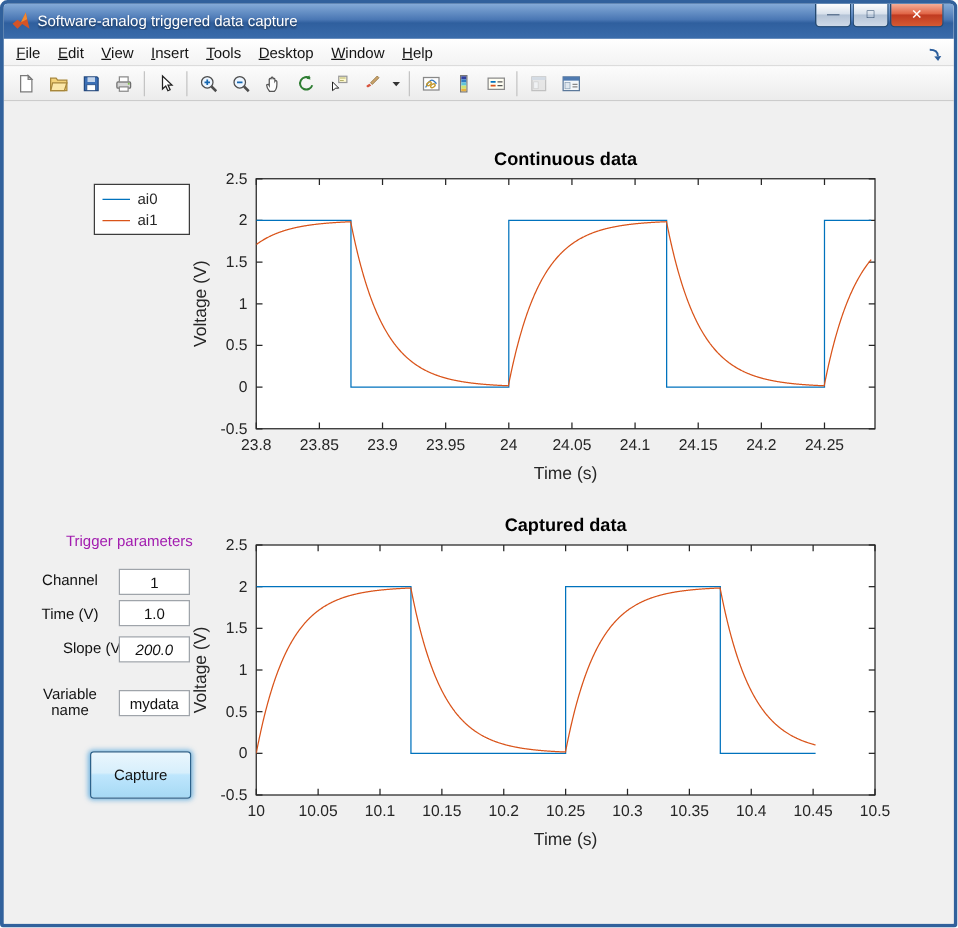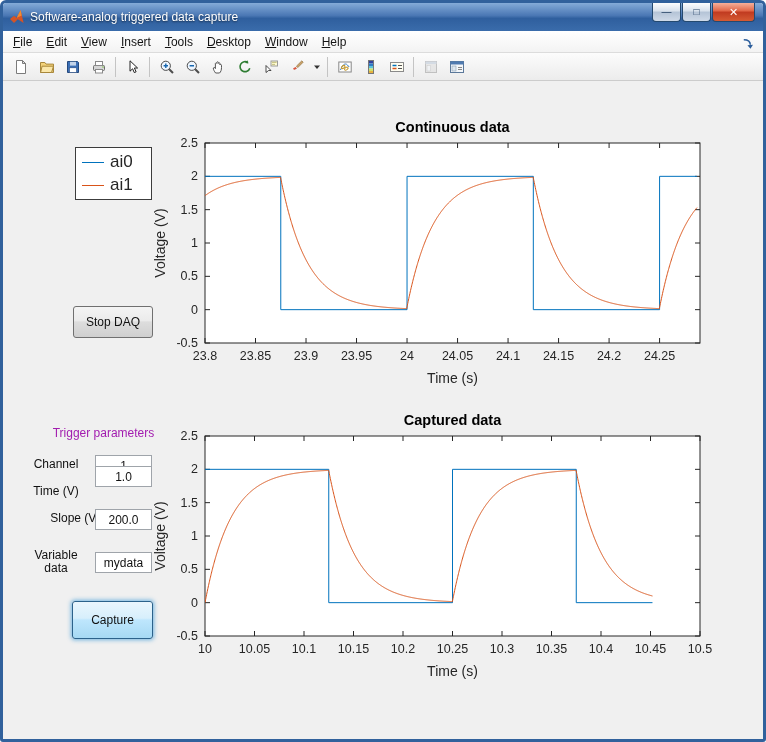--- a/index.html
+++ b/index.html
@@ -56,21 +56,21 @@
   
   .figure-area{position:absolute;left:0;right:0;top:78px;bottom:0;background:#f0f0f0;}
   .chart{position:absolute;}
   svg text{font-family:"Liberation Sans",sans-serif;}
   
   .legend-box{
     position:absolute;left:72px;top:66px;width:77px;
     background:#ffffff;border:1px solid #3c3c3c;padding:4px 6px;
     display:flex;flex-direction:column;gap:3px;
   }
-  .legend-row{display:flex;align-items:center;gap:6px;font-size:17px;color:#262626;}
+  .legend-row{display:flex;align-items:center;gap:6px;font-size:12px;color:#262626;}
   .legend-line{width:22px;height:0;border-top:1.5px solid #000;flex:0 0 auto;}
   
   .btn7{
     position:absolute;border:1px solid #707070;border-radius:3px;
     background:linear-gradient(#f4f4f4,#ebebeb 45%,#dddddd 50%,#cfcfcf);
     font-family:"Liberation Sans",sans-serif;font-size:12px;color:#111;
     display:flex;align-items:center;justify-content:center;cursor:default;
   }
   .stop-daq{left:70px;top:225px;width:80px;height:32px;}
   .capture{
@@ -298,21 +298,20 @@
     <div class="legend-row">
           <span class="legend-line" style="border-top-color: rgb(0, 114, 189);"></span>
           <span>ai0</span>
         </div>
         <div class="legend-row">
           <span class="legend-line" style="border-top-color: rgb(217, 83, 25);"></span>
           <span>ai1</span>
         </div>
       </div>
 
-    <button class="btn7 stop-daq">Stop DAQ</button>
 
     <div class="trigger-title">Trigger parameters</div>
 
     <button class="btn7 capture">Capture</button>
 
     <svg id="chart0" class="chart" width="566" height="278" style="left:147px;top:32px;">
         <rect x="55" y="30" width="495" height="200" fill="#ffffff"></rect>
         <clipPath id="chart0-clip">
           <rect x="55" y="28" width="495" height="204"></rect>
         </clipPath>
@@ -437,19 +436,19 @@
         <path d="M55.00 63.33L178.75 63.33L178.75 196.67L302.50 196.67L302.50 63.33L426.25 63.33L426.25 196.67L502.48 196.67" fill="none" stroke="#0072BD" stroke-width="1" clip-path="url(#chart1-clip)"></path>
         <path d="M55.00 196.67L55.32 195.01L55.64 193.38L55.96 191.76L56.28 190.17L56.60 188.59L56.92 187.04L57.24 185.50L57.56 183.98L57.88 182.48L58.20 181.01L58.52 179.54L58.84 178.10L59.16 176.68L59.47 175.27L59.79 173.88L60.11 172.51L60.43 171.15L60.75 169.81L61.07 168.49L61.39 167.18L61.71 165.89L62.03 164.62L62.35 163.36L62.67 162.12L62.99 160.89L63.31 159.68L63.63 158.49L63.95 157.30L64.27 156.14L64.59 154.98L64.91 153.85L65.23 152.72L65.55 151.61L65.87 150.52L66.19 149.43L66.51 148.36L66.83 147.31L67.15 146.27L67.47 145.24L67.79 144.22L68.10 143.21L68.42 142.22L68.74 141.24L69.06 140.28L69.38 139.32L69.70 138.38L70.02 137.44L70.34 136.52L70.66 135.62L70.98 134.72L71.30 133.83L71.62 132.96L71.94 132.09L72.26 131.24L72.58 130.39L72.90 129.56L73.22 128.74L73.54 127.93L73.86 127.13L74.18 126.33L74.50 125.55L74.82 124.78L75.14 124.02L75.46 123.26L75.78 122.52L76.10 121.78L76.42 121.06L76.73 120.34L77.05 119.63L77.37 118.93L77.69 118.24L78.01 117.56L78.33 116.89L78.65 116.22L78.97 115.57L79.29 114.92L79.61 114.28L79.93 113.64L80.25 113.02L80.57 112.40L80.89 111.79L81.21 111.19L81.53 110.60L81.85 110.01L82.17 109.43L82.49 108.86L82.81 108.29L83.13 107.73L83.45 107.18L83.77 106.64L84.09 106.10L84.41 105.57L84.73 105.05L85.05 104.53L85.36 104.02L85.68 103.51L86.00 103.01L86.32 102.52L86.64 102.03L86.96 101.55L87.28 101.08L87.60 100.61L87.92 100.15L88.24 99.69L88.56 99.24L88.88 98.79L89.20 98.35L89.52 97.92L89.84 97.49L90.16 97.06L90.48 96.64L90.80 96.23L91.12 95.82L91.44 95.42L91.76 95.02L92.08 94.63L92.40 94.24L92.72 93.85L93.04 93.48L93.36 93.10L93.68 92.73L93.99 92.37L94.31 92.01L94.63 91.65L94.95 91.30L95.27 90.95L95.59 90.61L95.91 90.27L96.23 89.93L96.55 89.60L96.87 89.28L97.19 88.96L97.51 88.64L97.83 88.32L98.15 88.01L98.47 87.71L98.79 87.40L99.11 87.11L99.43 86.81L99.75 86.52L100.07 86.23L100.39 85.95L100.71 85.67L101.03 85.39L101.35 85.11L101.67 84.84L101.99 84.58L102.31 84.31L102.62 84.05L102.94 83.80L103.26 83.54L103.58 83.29L103.90 83.04L104.22 82.80L104.54 82.56L104.86 82.32L105.18 82.08L105.50 81.85L105.82 81.62L106.14 81.39L106.46 81.17L106.78 80.95L107.10 80.73L107.42 80.51L107.74 80.30L108.06 80.09L108.38 79.88L108.70 79.67L109.02 79.47L109.34 79.27L109.66 79.07L109.98 78.88L110.30 78.68L110.62 78.49L110.93 78.31L111.25 78.12L111.57 77.94L111.89 77.75L112.21 77.58L112.53 77.40L112.85 77.22L113.17 77.05L113.49 76.88L113.81 76.71L114.13 76.55L114.45 76.38L114.77 76.22L115.09 76.06L115.41 75.90L115.73 75.75L116.05 75.59L116.37 75.44L116.69 75.29L117.01 75.14L117.33 74.99L117.65 74.85L117.97 74.71L118.29 74.57L118.61 74.43L118.93 74.29L119.25 74.15L119.56 74.02L119.88 73.89L120.20 73.75L120.52 73.62L120.84 73.50L121.16 73.37L121.48 73.25L121.80 73.12L122.12 73.00L122.44 72.88L122.76 72.76L123.08 72.65L123.40 72.53L123.72 72.42L124.04 72.30L124.36 72.19L124.68 72.08L125.00 71.97L125.32 71.87L125.64 71.76L125.96 71.66L126.28 71.55L126.60 71.45L126.92 71.35L127.24 71.25L127.56 71.15L127.88 71.05L128.19 70.96L128.51 70.86L128.83 70.77L129.15 70.68L129.47 70.59L129.79 70.50L130.11 70.41L130.43 70.32L130.75 70.23L131.07 70.15L131.39 70.06L131.71 69.98L132.03 69.90L132.35 69.82L132.67 69.73L132.99 69.66L133.31 69.58L133.63 69.50L133.95 69.42L134.27 69.35L134.59 69.27L134.91 69.20L135.23 69.13L135.55 69.05L135.87 68.98L136.19 68.91L136.51 68.84L136.82 68.77L137.14 68.71L137.46 68.64L137.78 68.57L138.10 68.51L138.42 68.45L138.74 68.38L139.06 68.32L139.38 68.26L139.70 68.20L140.02 68.14L140.34 68.08L140.66 68.02L140.98 67.96L141.30 67.90L141.62 67.84L141.94 67.79L142.26 67.73L142.58 67.68L142.90 67.62L143.22 67.57L143.54 67.52L143.86 67.47L144.18 67.42L144.50 67.36L144.82 67.31L145.14 67.27L145.45 67.22L145.77 67.17L146.09 67.12L146.41 67.07L146.73 67.03L147.05 66.98L147.37 66.94L147.69 66.89L148.01 66.85L148.33 66.80L148.65 66.76L148.97 66.72L149.29 66.68L149.61 66.63L149.93 66.59L150.25 66.55L150.57 66.51L150.89 66.47L151.21 66.43L151.53 66.40L151.85 66.36L152.17 66.32L152.49 66.28L152.81 66.25L153.13 66.21L153.45 66.17L153.77 66.14L154.08 66.10L154.40 66.07L154.72 66.04L155.04 66.00L155.36 65.97L155.68 65.94L156.00 65.90L156.32 65.87L156.64 65.84L156.96 65.81L157.28 65.78L157.60 65.75L157.92 65.72L158.24 65.69L158.56 65.66L158.88 65.63L159.20 65.60L159.52 65.57L159.84 65.55L160.16 65.52L160.48 65.49L160.80 65.46L161.12 65.44L161.44 65.41L161.76 65.39L162.08 65.36L162.40 65.34L162.71 65.31L163.03 65.29L163.35 65.26L163.67 65.24L163.99 65.21L164.31 65.19L164.63 65.17L164.95 65.15L165.27 65.12L165.59 65.10L165.91 65.08L166.23 65.06L166.55 65.04L166.87 65.01L167.19 64.99L167.51 64.97L167.83 64.95L168.15 64.93L168.47 64.91L168.79 64.89L169.11 64.87L169.43 64.85L169.75 64.84L170.07 64.82L170.39 64.80L170.71 64.78L171.03 64.76L171.34 64.74L171.66 64.73L171.98 64.71L172.30 64.69L172.62 64.68L172.94 64.66L173.26 64.64L173.58 64.63L173.90 64.61L174.22 64.59L174.54 64.58L174.86 64.56L175.18 64.55L175.50 64.53L175.82 64.52L176.14 64.50L176.46 64.49L176.78 64.47L177.10 64.46L177.42 64.45L177.74 64.43L178.06 64.42L178.38 64.41L178.70 64.39L179.02 66.03L179.34 67.66L179.66 69.26L179.97 70.84L180.29 72.40L180.61 73.95L180.93 75.47L181.25 76.98L181.57 78.46L181.89 79.93L182.21 81.38L182.53 82.81L182.85 84.22L183.17 85.62L183.49 87.00L183.81 88.36L184.13 89.71L184.45 91.03L184.77 92.35L185.09 93.64L185.41 94.92L185.73 96.18L186.05 97.43L186.37 98.66L186.69 99.88L187.01 101.08L187.33 102.27L187.65 103.44L187.97 104.60L188.29 105.74L188.60 106.87L188.92 107.99L189.24 109.09L189.56 110.18L189.88 111.25L190.20 112.31L190.52 113.36L190.84 114.39L191.16 115.41L191.48 116.42L191.80 117.42L192.12 118.40L192.44 119.38L192.76 120.34L193.08 121.28L193.40 122.22L193.72 123.14L194.04 124.06L194.36 124.96L194.68 125.85L195.00 126.73L195.32 127.60L195.64 128.45L195.96 129.30L196.28 130.14L196.60 130.96L196.92 131.78L197.23 132.59L197.55 133.38L197.87 134.17L198.19 134.94L198.51 135.71L198.83 136.47L199.15 137.21L199.47 137.95L199.79 138.68L200.11 139.40L200.43 140.11L200.75 140.81L201.07 141.51L201.39 142.19L201.71 142.87L202.03 143.54L202.35 144.20L202.67 144.85L202.99 145.49L203.31 146.13L203.63 146.76L203.95 147.38L204.27 147.99L204.59 148.59L204.91 149.19L205.23 149.78L205.55 150.36L205.86 150.94L206.18 151.50L206.50 152.06L206.82 152.62L207.14 153.17L207.46 153.71L207.78 154.24L208.10 154.77L208.42 155.29L208.74 155.80L209.06 156.31L209.38 156.81L209.70 157.30L210.02 157.79L210.34 158.27L210.66 158.75L210.98 159.22L211.30 159.69L211.62 160.15L211.94 160.60L212.26 161.05L212.58 161.49L212.90 161.93L213.22 162.36L213.54 162.78L213.86 163.21L214.18 163.62L214.49 164.03L214.81 164.44L215.13 164.84L215.45 165.23L215.77 165.62L216.09 166.01L216.41 166.39L216.73 166.76L217.05 167.14L217.37 167.50L217.69 167.86L218.01 168.22L218.33 168.58L218.65 168.92L218.97 169.27L219.29 169.61L219.61 169.94L219.93 170.28L220.25 170.60L220.57 170.93L220.89 171.25L221.21 171.56L221.53 171.88L221.85 172.18L222.17 172.49L222.49 172.79L222.80 173.08L223.12 173.38L223.44 173.67L223.76 173.95L224.08 174.23L224.40 174.51L224.72 174.79L225.04 175.06L225.36 175.33L225.68 175.59L226.00 175.85L226.32 176.11L226.64 176.37L226.96 176.62L227.28 176.87L227.60 177.11L227.92 177.36L228.24 177.60L228.56 177.83L228.88 178.07L229.20 178.30L229.52 178.53L229.84 178.75L230.16 178.97L230.48 179.19L230.80 179.41L231.12 179.63L231.43 179.84L231.75 180.05L232.07 180.25L232.39 180.46L232.71 180.66L233.03 180.86L233.35 181.05L233.67 181.25L233.99 181.44L234.31 181.63L234.63 181.81L234.95 182.00L235.27 182.18L235.59 182.36L235.91 182.54L236.23 182.71L236.55 182.89L236.87 183.06L237.19 183.23L237.51 183.39L237.83 183.56L238.15 183.72L238.47 183.88L238.79 184.04L239.11 184.20L239.43 184.35L239.75 184.51L240.06 184.66L240.38 184.81L240.70 184.95L241.02 185.10L241.34 185.24L241.66 185.38L241.98 185.52L242.30 185.66L242.62 185.80L242.94 185.93L243.26 186.07L243.58 186.20L243.90 186.33L244.22 186.46L244.54 186.58L244.86 186.71L245.18 186.83L245.50 186.95L245.82 187.08L246.14 187.19L246.46 187.31L246.78 187.43L247.10 187.54L247.42 187.66L247.74 187.77L248.06 187.88L248.38 187.99L248.69 188.10L249.01 188.20L249.33 188.31L249.65 188.41L249.97 188.51L250.29 188.61L250.61 188.71L250.93 188.81L251.25 188.91L251.57 189.01L251.89 189.10L252.21 189.20L252.53 189.29L252.85 189.38L253.17 189.47L253.49 189.56L253.81 189.65L254.13 189.74L254.45 189.82L254.77 189.91L255.09 189.99L255.41 190.07L255.73 190.16L256.05 190.24L256.37 190.32L256.69 190.40L257.01 190.47L257.32 190.55L257.64 190.63L257.96 190.70L258.28 190.77L258.60 190.85L258.92 190.92L259.24 190.99L259.56 191.06L259.88 191.13L260.20 191.20L260.52 191.27L260.84 191.34L261.16 191.40L261.48 191.47L261.80 191.53L262.12 191.60L262.44 191.66L262.76 191.72L263.08 191.78L263.40 191.84L263.72 191.90L264.04 191.96L264.36 192.02L264.68 192.08L265.00 192.13L265.32 192.19L265.64 192.25L265.95 192.30L266.27 192.36L266.59 192.41L266.91 192.46L267.23 192.51L267.55 192.57L267.87 192.62L268.19 192.67L268.51 192.72L268.83 192.77L269.15 192.81L269.47 192.86L269.79 192.91L270.11 192.96L270.43 193.00L270.75 193.05L271.07 193.09L271.39 193.14L271.71 193.18L272.03 193.22L272.35 193.27L272.67 193.31L272.99 193.35L273.31 193.39L273.63 193.43L273.95 193.47L274.27 193.51L274.58 193.55L274.90 193.59L275.22 193.63L275.54 193.67L275.86 193.70L276.18 193.74L276.50 193.78L276.82 193.81L277.14 193.85L277.46 193.88L277.78 193.92L278.10 193.95L278.42 193.99L278.74 194.02L279.06 194.05L279.38 194.08L279.70 194.12L280.02 194.15L280.34 194.18L280.66 194.21L280.98 194.24L281.30 194.27L281.62 194.30L281.94 194.33L282.26 194.36L282.58 194.39L282.90 194.42L283.21 194.44L283.53 194.47L283.85 194.50L284.17 194.53L284.49 194.55L284.81 194.58L285.13 194.60L285.45 194.63L285.77 194.66L286.09 194.68L286.41 194.70L286.73 194.73L287.05 194.75L287.37 194.78L287.69 194.80L288.01 194.82L288.33 194.85L288.65 194.87L288.97 194.89L289.29 194.91L289.61 194.94L289.93 194.96L290.25 194.98L290.57 195.00L290.89 195.02L291.21 195.04L291.53 195.06L291.84 195.08L292.16 195.10L292.48 195.12L292.80 195.14L293.12 195.16L293.44 195.18L293.76 195.19L294.08 195.21L294.40 195.23L294.72 195.25L295.04 195.27L295.36 195.28L295.68 195.30L296.00 195.32L296.32 195.33L296.64 195.35L296.96 195.37L297.28 195.38L297.60 195.40L297.92 195.42L298.24 195.43L298.56 195.45L298.88 195.46L299.20 195.48L299.52 195.49L299.84 195.51L300.16 195.52L300.47 195.53L300.79 195.55L301.11 195.56L301.43 195.58L301.75 195.59L302.07 195.60L302.39 195.62L302.71 193.97L303.03 192.35L303.35 190.75L303.67 189.17L303.99 187.60L304.31 186.06L304.63 184.54L304.95 183.03L305.27 181.55L305.59 180.08L305.91 178.63L306.23 177.20L306.55 175.78L306.87 174.39L307.19 173.01L307.51 171.65L307.83 170.30L308.15 168.97L308.47 167.66L308.79 166.37L309.10 165.09L309.42 163.82L309.74 162.57L310.06 161.34L310.38 160.12L310.70 158.92L311.02 157.74L311.34 156.56L311.66 155.41L311.98 154.26L312.30 153.13L312.62 152.02L312.94 150.92L313.26 149.83L313.58 148.76L313.90 147.69L314.22 146.65L314.54 145.61L314.86 144.59L315.18 143.58L315.50 142.59L315.82 141.60L316.14 140.63L316.46 139.67L316.78 138.72L317.10 137.79L317.42 136.86L317.73 135.95L318.05 135.05L318.37 134.16L318.69 133.28L319.01 132.41L319.33 131.55L319.65 130.70L319.97 129.87L320.29 129.04L320.61 128.22L320.93 127.42L321.25 126.62L321.57 125.84L321.89 125.06L322.21 124.29L322.53 123.54L322.85 122.79L323.17 122.05L323.49 121.32L323.81 120.60L324.13 119.89L324.45 119.19L324.77 118.50L325.09 117.81L325.41 117.13L325.73 116.47L326.05 115.81L326.36 115.15L326.68 114.51L327.00 113.88L327.32 113.25L327.64 112.63L327.96 112.02L328.28 111.41L328.60 110.81L328.92 110.22L329.24 109.64L329.56 109.07L329.88 108.50L330.20 107.94L330.52 107.38L330.84 106.84L331.16 106.30L331.48 105.76L331.80 105.24L332.12 104.72L332.44 104.20L332.76 103.70L333.08 103.19L333.40 102.70L333.72 102.21L334.04 101.73L334.36 101.25L334.67 100.78L334.99 100.31L335.31 99.86L335.63 99.40L335.95 98.95L336.27 98.51L336.59 98.08L336.91 97.64L337.23 97.22L337.55 96.80L337.87 96.38L338.19 95.97L338.51 95.57L338.83 95.17L339.15 94.77L339.47 94.38L339.79 93.99L340.11 93.61L340.43 93.24L340.75 92.87L341.07 92.50L341.39 92.14L341.71 91.78L342.03 91.43L342.35 91.08L342.67 90.73L342.99 90.39L343.30 90.06L343.62 89.72L343.94 89.40L344.26 89.07L344.58 88.75L344.90 88.44L345.22 88.13L345.54 87.82L345.86 87.51L346.18 87.21L346.50 86.92L346.82 86.62L347.14 86.34L347.46 86.05L347.78 85.77L348.10 85.49L348.42 85.21L348.74 84.94L349.06 84.67L349.38 84.41L349.70 84.15L350.02 83.89L350.34 83.63L350.66 83.38L350.98 83.13L351.30 82.89L351.62 82.64L351.93 82.40L352.25 82.17L352.57 81.93L352.89 81.70L353.21 81.47L353.53 81.25L353.85 81.03L354.17 80.81L354.49 80.59L354.81 80.38L355.13 80.16L355.45 79.96L355.77 79.75L356.09 79.54L356.41 79.34L356.73 79.14L357.05 78.95L357.37 78.75L357.69 78.56L358.01 78.37L358.33 78.19L358.65 78.00L358.97 77.82L359.29 77.64L359.61 77.46L359.93 77.29L360.25 77.11L360.56 76.94L360.88 76.77L361.20 76.61L361.52 76.44L361.84 76.28L362.16 76.12L362.48 75.96L362.80 75.80L363.12 75.65L363.44 75.50L363.76 75.34L364.08 75.20L364.40 75.05L364.72 74.90L365.04 74.76L365.36 74.62L365.68 74.48L366.00 74.34L366.32 74.20L366.64 74.07L366.96 73.93L367.28 73.80L367.60 73.67L367.92 73.54L368.24 73.42L368.56 73.29L368.88 73.17L369.19 73.05L369.51 72.93L369.83 72.81L370.15 72.69L370.47 72.57L370.79 72.46L371.11 72.34L371.43 72.23L371.75 72.12L372.07 72.01L372.39 71.91L372.71 71.80L373.03 71.69L373.35 71.59L373.67 71.49L373.99 71.39L374.31 71.29L374.63 71.19L374.95 71.09L375.27 70.99L375.59 70.90L375.91 70.80L376.23 70.71L376.55 70.62L376.87 70.53L377.19 70.44L377.51 70.35L377.82 70.26L378.14 70.18L378.46 70.09L378.78 70.01L379.10 69.93L379.42 69.84L379.74 69.76L380.06 69.68L380.38 69.61L380.70 69.53L381.02 69.45L381.34 69.37L381.66 69.30L381.98 69.23L382.30 69.15L382.62 69.08L382.94 69.01L383.26 68.94L383.58 68.87L383.90 68.80L384.22 68.73L384.54 68.66L384.86 68.60L385.18 68.53L385.50 68.47L385.82 68.40L386.14 68.34L386.45 68.28L386.77 68.22L387.09 68.16L387.41 68.10L387.73 68.04L388.05 67.98L388.37 67.92L388.69 67.87L389.01 67.81L389.33 67.75L389.65 67.70L389.97 67.64L390.29 67.59L390.61 67.54L390.93 67.49L391.25 67.43L391.57 67.38L391.89 67.33L392.21 67.28L392.53 67.23L392.85 67.19L393.17 67.14L393.49 67.09L393.81 67.04L394.13 67.00L394.45 66.95L394.77 66.91L395.08 66.86L395.40 66.82L395.72 66.78L396.04 66.73L396.36 66.69L396.68 66.65L397.00 66.61L397.32 66.57L397.64 66.53L397.96 66.49L398.28 66.45L398.60 66.41L398.92 66.37L399.24 66.33L399.56 66.30L399.88 66.26L400.20 66.22L400.52 66.19L400.84 66.15L401.16 66.12L401.48 66.08L401.80 66.05L402.12 66.01L402.44 65.98L402.76 65.95L403.08 65.92L403.40 65.88L403.71 65.85L404.03 65.82L404.35 65.79L404.67 65.76L404.99 65.73L405.31 65.70L405.63 65.67L405.95 65.64L406.27 65.61L406.59 65.58L406.91 65.56L407.23 65.53L407.55 65.50L407.87 65.47L408.19 65.45L408.51 65.42L408.83 65.40L409.15 65.37L409.47 65.35L409.79 65.32L410.11 65.30L410.43 65.27L410.75 65.25L411.07 65.22L411.39 65.20L411.71 65.18L412.03 65.15L412.34 65.13L412.66 65.11L412.98 65.09L413.30 65.06L413.62 65.04L413.94 65.02L414.26 65.00L414.58 64.98L414.90 64.96L415.22 64.94L415.54 64.92L415.86 64.90L416.18 64.88L416.50 64.86L416.82 64.84L417.14 64.82L417.46 64.81L417.78 64.79L418.10 64.77L418.42 64.75L418.74 64.73L419.06 64.72L419.38 64.70L419.70 64.68L420.02 64.67L420.34 64.65L420.66 64.63L420.97 64.62L421.29 64.60L421.61 64.58L421.93 64.57L422.25 64.55L422.57 64.54L422.89 64.52L423.21 64.51L423.53 64.49L423.85 64.48L424.17 64.47L424.49 64.45L424.81 64.44L425.13 64.42L425.45 64.41L425.77 64.40L426.09 64.38L426.41 66.03L426.73 67.65L427.05 69.25L427.37 70.83L427.69 72.40L428.01 73.94L428.33 75.46L428.65 76.97L428.97 78.45L429.29 79.92L429.60 81.37L429.92 82.80L430.24 84.22L430.56 85.61L430.88 86.99L431.20 88.35L431.52 89.70L431.84 91.03L432.16 92.34L432.48 93.64L432.80 94.91L433.12 96.18L433.44 97.43L433.76 98.66L434.08 99.88L434.40 101.08L434.72 102.26L435.04 103.44L435.36 104.59L435.68 105.74L436.00 106.87L436.32 107.98L436.64 109.08L436.96 110.17L437.28 111.24L437.60 112.31L437.92 113.35L438.23 114.39L438.55 115.41L438.87 116.42L439.19 117.41L439.51 118.40L439.83 119.37L440.15 120.33L440.47 121.28L440.79 122.21L441.11 123.14L441.43 124.05L441.75 124.95L442.07 125.84L442.39 126.72L442.71 127.59L443.03 128.45L443.35 129.30L443.67 130.13L443.99 130.96L444.31 131.78L444.63 132.58L444.95 133.38L445.27 134.16L445.59 134.94L445.91 135.71L446.23 136.46L446.54 137.21L446.86 137.95L447.18 138.68L447.50 139.40L447.82 140.11L448.14 140.81L448.46 141.50L448.78 142.19L449.10 142.87L449.42 143.53L449.74 144.19L450.06 144.85L450.38 145.49L450.70 146.12L451.02 146.75L451.34 147.37L451.66 147.98L451.98 148.59L452.30 149.19L452.62 149.78L452.94 150.36L453.26 150.93L453.58 151.50L453.90 152.06L454.22 152.62L454.54 153.16L454.86 153.70L455.17 154.24L455.49 154.76L455.81 155.28L456.13 155.80L456.45 156.30L456.77 156.81L457.09 157.30L457.41 157.79L457.73 158.27L458.05 158.75L458.37 159.22L458.69 159.69L459.01 160.14L459.33 160.60L459.65 161.05L459.97 161.49L460.29 161.92L460.61 162.36L460.93 162.78L461.25 163.20L461.57 163.62L461.89 164.03L462.21 164.43L462.53 164.83L462.85 165.23L463.17 165.62L463.49 166.01L463.80 166.39L464.12 166.76L464.44 167.13L464.76 167.50L465.08 167.86L465.40 168.22L465.72 168.57L466.04 168.92L466.36 169.27L466.68 169.61L467.00 169.94L467.32 170.28L467.64 170.60L467.96 170.93L468.28 171.25L468.60 171.56L468.92 171.87L469.24 172.18L469.56 172.49L469.88 172.79L470.20 173.08L470.52 173.38L470.84 173.66L471.16 173.95L471.48 174.23L471.80 174.51L472.12 174.79L472.43 175.06L472.75 175.33L473.07 175.59L473.39 175.85L473.71 176.11L474.03 176.37L474.35 176.62L474.67 176.87L474.99 177.11L475.31 177.36L475.63 177.60L475.95 177.83L476.27 178.07L476.59 178.30L476.91 178.53L477.23 178.75L477.55 178.97L477.87 179.19L478.19 179.41L478.51 179.62L478.83 179.84L479.15 180.04L479.47 180.25L479.79 180.46L480.11 180.66L480.43 180.86L480.75 181.05L481.06 181.25L481.38 181.44L481.70 181.63L482.02 181.81L482.34 182.00L482.66 182.18L482.98 182.36L483.30 182.54L483.62 182.71L483.94 182.89L484.26 183.06L484.58 183.23L484.90 183.39L485.22 183.56L485.54 183.72L485.86 183.88L486.18 184.04L486.50 184.20L486.82 184.35L487.14 184.50L487.46 184.66L487.78 184.80L488.10 184.95L488.42 185.10L488.74 185.24L489.06 185.38L489.38 185.52L489.69 185.66L490.01 185.80L490.33 185.93L490.65 186.07L490.97 186.20L491.29 186.33L491.61 186.46L491.93 186.58L492.25 186.71L492.57 186.83L492.89 186.95L493.21 187.07L493.53 187.19L493.85 187.31L494.17 187.43L494.49 187.54L494.81 187.66L495.13 187.77L495.45 187.88L495.77 187.99L496.09 188.09L496.41 188.20L496.73 188.31L497.05 188.41L497.37 188.51L497.69 188.61L498.01 188.71L498.32 188.81L498.64 188.91L498.96 189.01L499.28 189.10L499.60 189.20L499.92 189.29L500.24 189.38L500.56 189.47L500.88 189.56L501.20 189.65L501.52 189.74L501.84 189.82L502.16 189.91L502.48 189.99" fill="none" stroke="#D95319" stroke-width="1" clip-path="url(#chart1-clip)"></path>
         <text x="302.5" y="19" text-anchor="middle" fill="#000" font-size="14.5" font-weight="bold">Captured data</text>
         <text x="302.5" y="270" text-anchor="middle" fill="#262626" font-size="14">Time (s)</text>
         <text text-anchor="middle" fill="#262626" font-size="14" transform="translate(15 130) rotate(-90)">Voltage (V)</text>
       </svg>
 
   <div class="field-label" style="top: 377px;">Channel</div>
       <input class="field-input" value="1" style="top: 374px;">
       <div class="field-label" style="top: 404px;">Time (V)</div>
-      <input class="field-input" value="1.0" style="top: 385px;">
+      <input class="field-input" value="1.0" style="top: 399px;">
       <div class="field-label" style="top: 431px; margin-left: 24px;">Slope (V/s)</div>
-      <input class="field-input" value="200.0" style="top: 428px;">
-      <div class="field-label" style="top: 468px;">Variable data</div>
+      <input class="field-input" value="200.0" style="top: 428px; font-style: italic;">
+      <div class="field-label" style="top: 468px;">Variable name</div>
       <input class="field-input" value="mydata" style="top: 471px;">
     </div>
 </div>
 
 </body></html>

